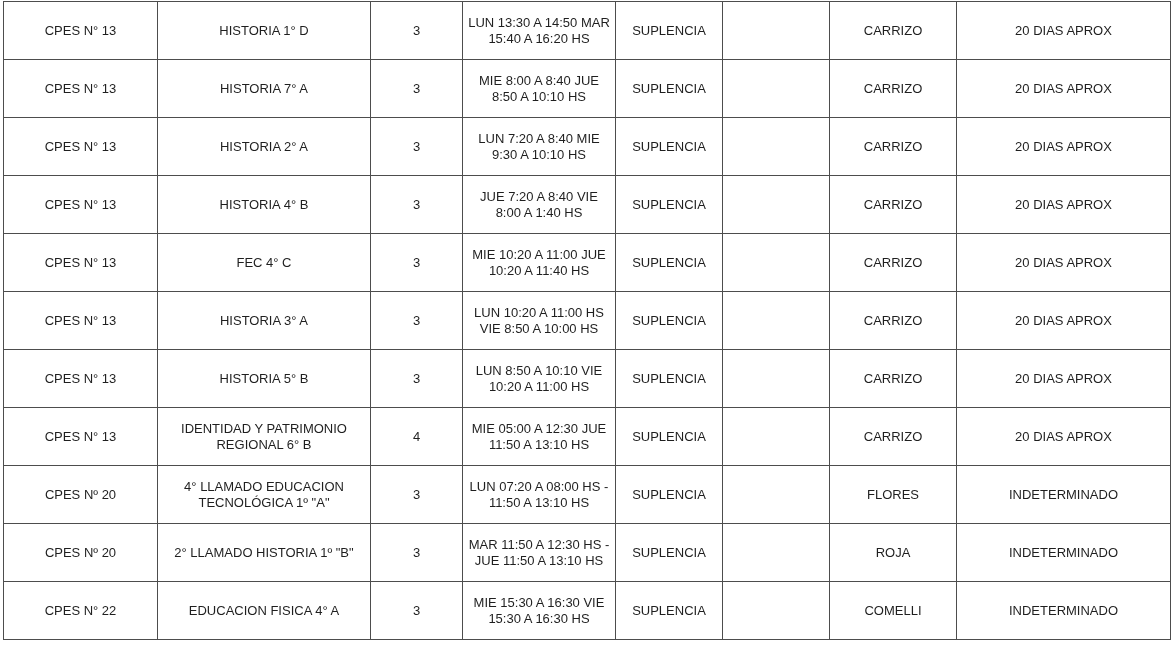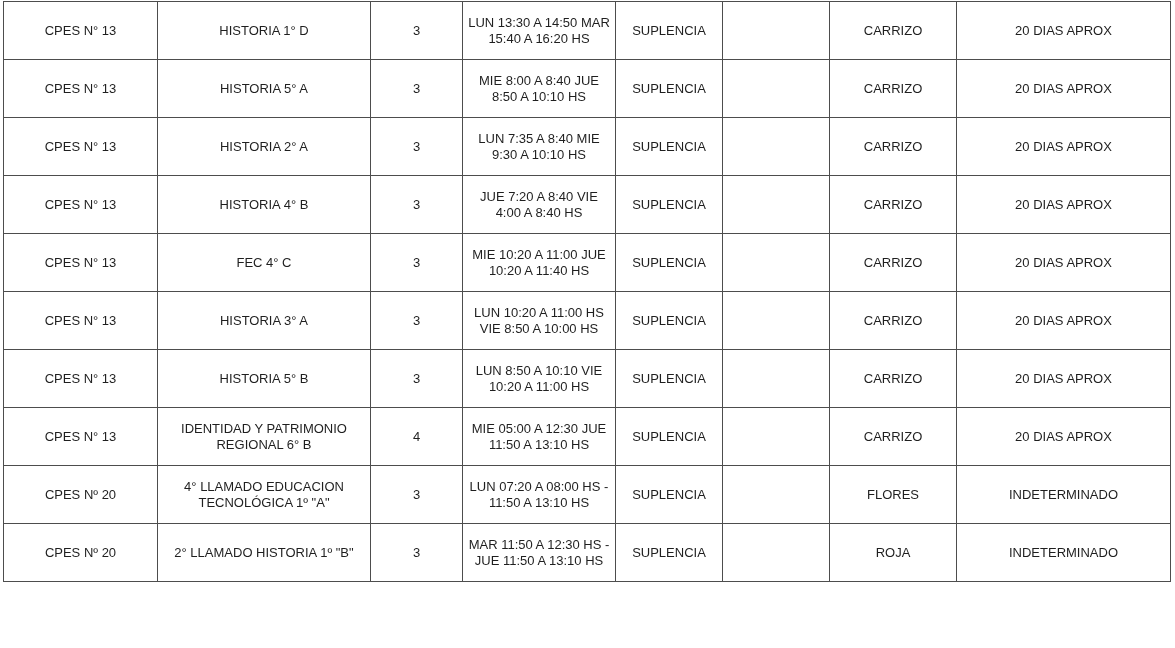--- a/index.html
+++ b/index.html
@@ -69,46 +69,46 @@
         <td>3</td>
         <td>LUN 13:30 A 14:50 MAR
 15:40 A 16:20 HS</td>
         <td>SUPLENCIA</td>
         <td></td>
         <td>CARRIZO</td>
         <td>20 DIAS APROX</td>
       </tr>
       <tr>
         <td>CPES N° 13</td>
-        <td>HISTORIA 5° A</td>
+        <td>HISTORIA 7° A</td>
         <td>3</td>
         <td>MIE 8:00 A 8:40 JUE
 8:50 A 10:10 HS</td>
         <td>SUPLENCIA</td>
         <td></td>
         <td>CARRIZO</td>
         <td>20 DIAS APROX</td>
       </tr>
       <tr>
         <td>CPES N° 13</td>
         <td>HISTORIA 2° A</td>
         <td>3</td>
-        <td>LUN 7:35 A 8:40 MIE
+        <td>LUN 7:20 A 8:40 MIE
 9:30 A 10:10 HS</td>
         <td>SUPLENCIA</td>
         <td></td>
         <td>CARRIZO</td>
         <td>20 DIAS APROX</td>
       </tr>
       <tr>
         <td>CPES N° 13</td>
         <td>HISTORIA 4° B</td>
         <td>3</td>
         <td>JUE 7:20 A 8:40 VIE
-4:00 A 8:40 HS</td>
+8:00 A 1:40 HS</td>
         <td>SUPLENCIA</td>
         <td></td>
         <td>CARRIZO</td>
         <td>20 DIAS APROX</td>
       </tr>
       <tr>
         <td>CPES N° 13</td>
         <td>FEC 4° C</td>
         <td>3</td>
         <td>MIE 10:20 A 11:00 JUE
@@ -168,15 +168,26 @@
         <td>CPES Nº 20</td>
         <td>2° LLAMADO HISTORIA 1º "B"</td>
         <td>3</td>
         <td>MAR 11:50 A 12:30 HS -
 JUE 11:50 A 13:10 HS</td>
         <td>SUPLENCIA</td>
         <td></td>
         <td>ROJA</td>
         <td>INDETERMINADO</td>
       </tr>
+      <tr>
+        <td>CPES N° 22</td>
+        <td>EDUCACION FISICA 4° A</td>
+        <td>3</td>
+        <td>MIE 15:30 A 16:30 VIE
+15:30 A 16:30 HS</td>
+        <td>SUPLENCIA</td>
+        <td></td>
+        <td>COMELLI</td>
+        <td>INDETERMINADO</td>
+      </tr>
     </tbody>
   </table>
 </div>
 
 </body></html>

